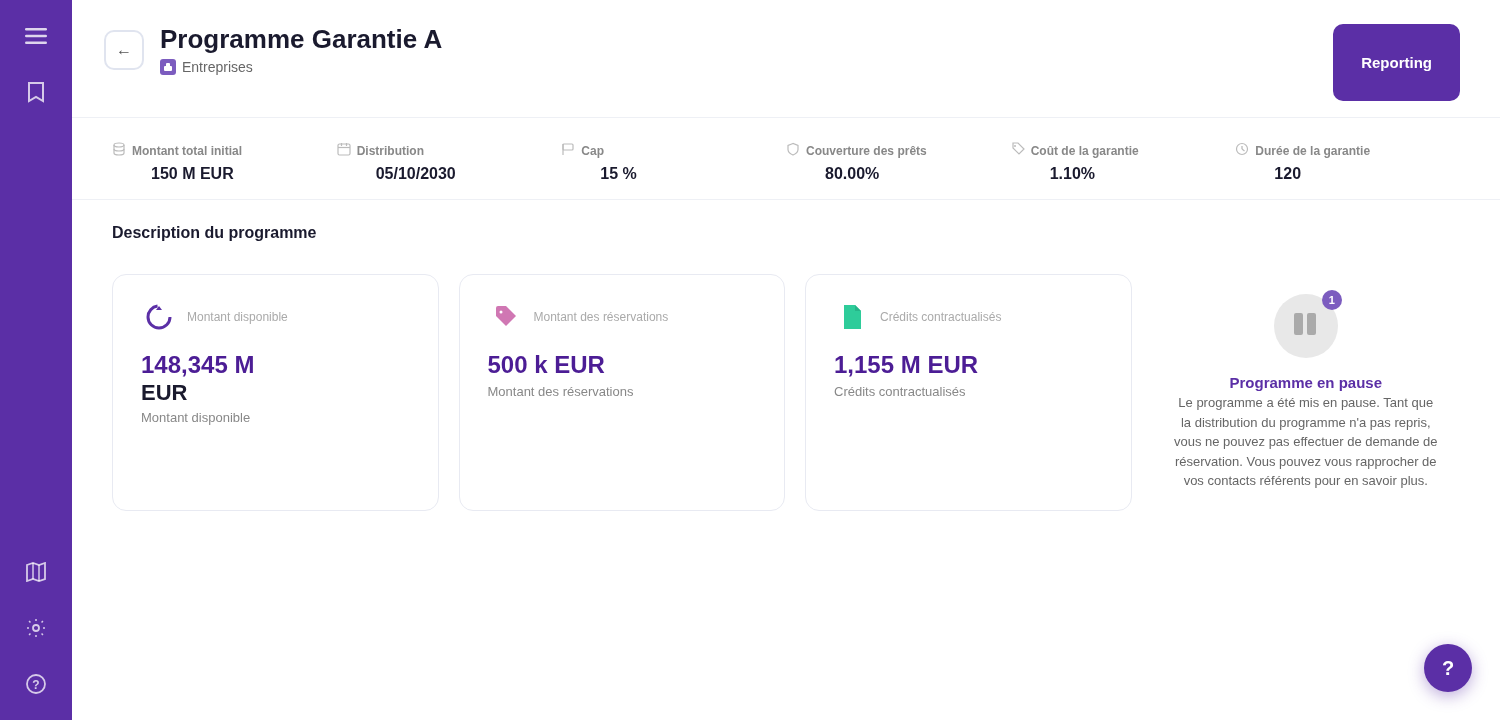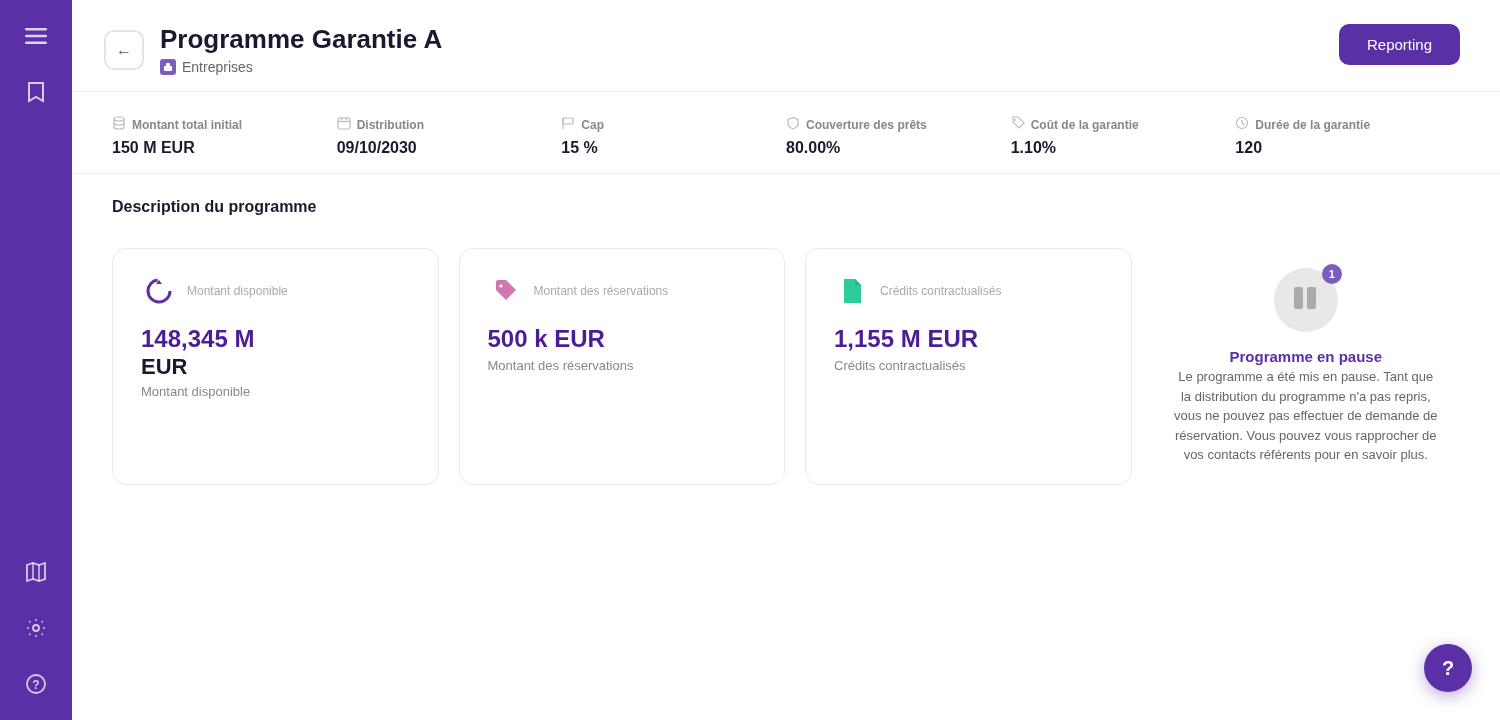--- a/index.html
+++ b/index.html
@@ -84,23 +84,23 @@
       display: inline-flex;
       align-items: center;
       justify-content: center;
     }
 
     .reporting-btn {
       background: #5b2fa6;
       color: #fff;
       border: none;
       border-radius: 10px;
-      padding: 12px 28px;
+      padding: 30px 28px;
       font-size: 15px;
-      font-weight: 400;
+      font-weight: 700;
       cursor: pointer;
       white-space: nowrap;
     }
 
     
     .stats-row {
       display: flex;
       gap: 0;
       padding: 24px 40px 16px 40px;
       border-bottom: 1px solid #eef0f5;
@@ -115,20 +115,21 @@
       display: flex;
       align-items: center;
       gap: 6px;
       margin-bottom: 6px;
       font-weight: bold;
     }
     .stat-value {
       font-size: 16px;
       font-weight: 700;
       color: #1a1a2e;
+      margin-left: 39px;
     }
 
     
     .description-section {
       padding: 24px 48px 8px 40px;
     }
     .section-title {
       font-size: 16px;
       font-weight: 700;
       color: #1a1a2e;
@@ -344,21 +345,21 @@
         <span>
           <svg width="14" height="14" viewBox="0 0 14 14" fill="none">
             <rect x="1" y="2" width="12" height="11" rx="1.5" stroke="#bbb" stroke-width="1.2" fill="none"></rect>
             <line x1="1" y1="5.5" x2="13" y2="5.5" stroke="#bbb" stroke-width="1.2"></line>
             <line x1="4.5" y1="1" x2="4.5" y2="4" stroke="#bbb" stroke-width="1.2"></line>
             <line x1="9.5" y1="1" x2="9.5" y2="4" stroke="#bbb" stroke-width="1.2"></line>
           </svg>
         </span>
         <span>Distribution</span>
       </div>
-      <div class="stat-value">09/10/2030</div>
+      <div class="stat-value">05/10/2030</div>
     </div>
 
     <div class="stat-item">
       <div class="stat-label">
         <span>
           <svg width="14" height="14" viewBox="0 0 14 14" fill="none">
             <rect x="2" y="2" width="10" height="6" rx="1" stroke="#bbb" stroke-width="1.2" fill="none"></rect>
             <line x1="2" y1="2" x2="2" y2="13" stroke="#bbb" stroke-width="1.2"></line>
           </svg>
         </span>

